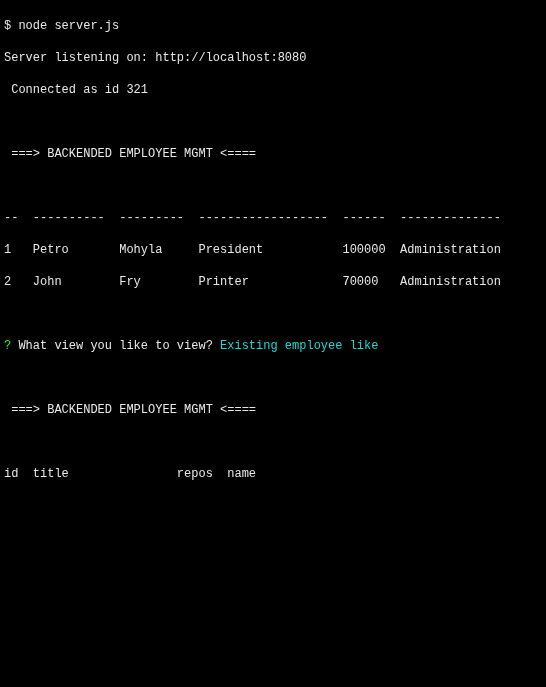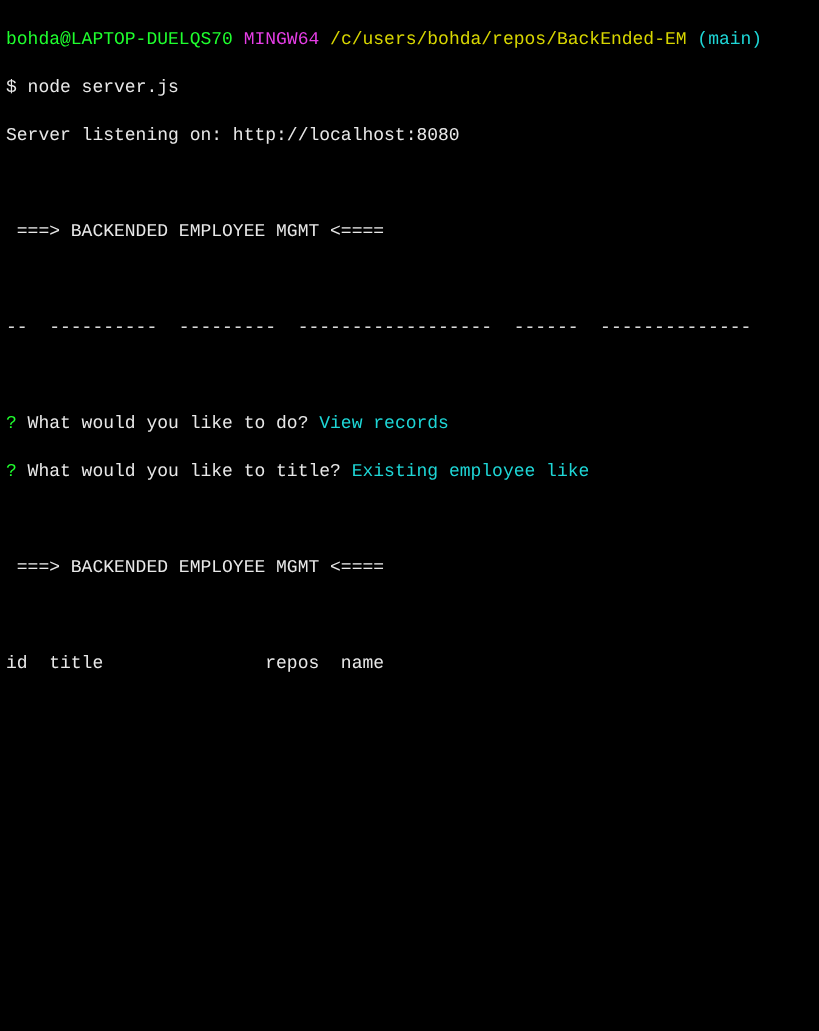--- a/index.html
+++ b/index.html
@@ -20,30 +20,31 @@
   .magenta { color: #e63ee6; }
   .yellow { color: #d8d600; }
   .cyan { color: #1ed6d6; }
   .white { color: #e8e8e8; }
   span { white-space: pre; }
 </style>
 </head>
 <body>
 
 <div class="term">
-<div><span class="green">bohda@LAPTOP-DUELQS70</span><span class="magenta"> <span>MINGW64</span> </span><span class="yellow">/c/users/bohda/repos/BackEnded-EM</span><span class="cyan"> <span>(main)</span></span></div>
 <div><span class="white">$ </span><span class="white">node server.js</span></div>
 <div class="white">Server listening on: http://localhost:8080</div>
+<div class="white"> Connected as id 321</div>
 <div>&nbsp;</div>
 <div class="white"> ===&gt; BACKENDED EMPLOYEE MGMT &lt;====</div>
 <div>&nbsp;</div>
 <div class="white">--  ----------  ---------  ------------------  ------  --------------</div>
+<div class="white">1   Petro       Mohyla     President           100000  Administration</div>
+<div class="white">2   John        Fry        Printer             70000   Administration</div>
 <div>&nbsp;</div>
-<div><span class="green">?</span><span class="white"> What would you like to do? </span><span class="cyan">View records</span></div>
-<div><span class="green">?</span><span class="white"> What would you like to title? </span><span class="cyan">Existing employee like</span></div>
+<div><span class="green">?</span><span class="white"> What view you like to view? </span><span class="cyan">Existing employee like</span></div>
 <div>&nbsp;</div>
 <div class="white"> ===&gt; BACKENDED EMPLOYEE MGMT &lt;====</div>
 <div>&nbsp;</div>
 <div class="white">id  title               repos  name</div>
 
 
 
 
 
 

